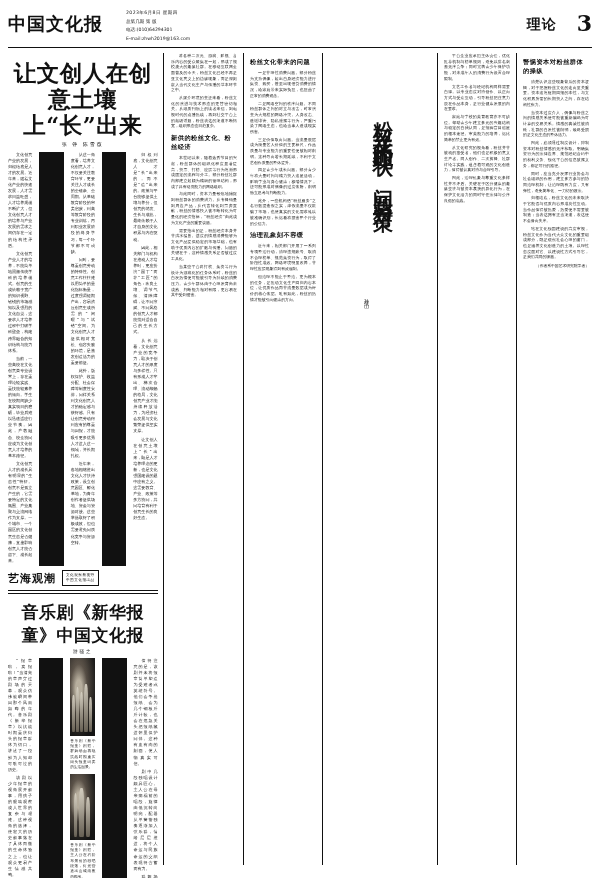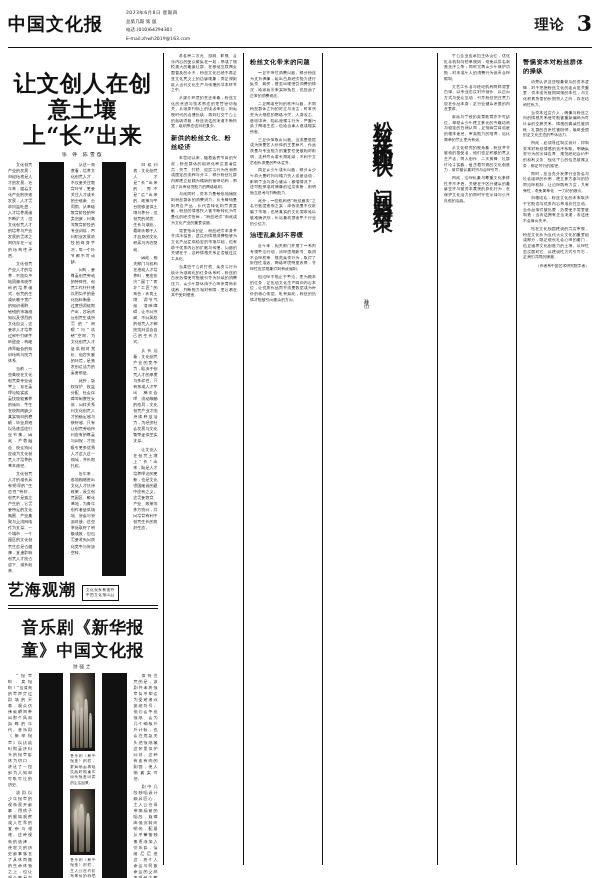--- a/index.html
+++ b/index.html
@@ -38,38 +38,38 @@
     flex:1;
     font-size:4.6px;
     line-height:1.9;
     padding-top:3px;
     color:#222;
   }
   .mast-meta .row1{letter-spacing:.4px;}
   .mast-right{
     width:88px;text-align:right;
     display:flex;align-items:flex-end;justify-content:flex-end;
-    gap:12px;padding-top:8px;
+    gap:20px;padding-top:8px;
   }
   .mast-right .label{
     font-family:"DejaVu Serif","Liberation Serif",serif;
     font-weight:bold;font-size:14px;letter-spacing:1px;
   }
   .mast-right .pageno{
     font-family:"DejaVu Serif","Liberation Serif",serif;
     font-weight:bold;font-size:22px;line-height:.9;
   }
 
   
   .body-grid{
     display:flex;
     margin-top:5px;
     height:812px;
   }
-  .col-left{width:360px;display:flex;flex-direction:column;margin-top:10px;}
+  .col-left{width:360px;display:flex;flex-direction:column;}
   .vrule{width:1px;background:#111;margin:0 5px;}
   .col-right{flex:1;display:flex;}
 
   
   .headline1{
     font-family:"DejaVu Serif","Liberation Serif",serif;
     font-weight:bold;
     font-size:22.5px;
     letter-spacing:.5px;
     text-align:center;
@@ -96,21 +96,21 @@
   
   .seprule{width:1px;background:#111;align-self:stretch;}
 
   
   .plate{
     margin-top:4px;
     display:flex;align-items:flex-end;gap:6px;
   }
   .plate-title{
     font-family:Liberation Sans, sans-serif;
-    font-weight:bold;font-size:16px;letter-spacing:1px;
+    font-weight:bold;font-size:11px;letter-spacing:1px;
   }
   .plate-stamp{
     border:1px solid #111;
     font-size:3.6px;line-height:1.35;
     padding:2px 3px;
     text-align:center;
     letter-spacing:.5px;
   }
   .hr-dbl{
     border-top:1.3px solid #111;

